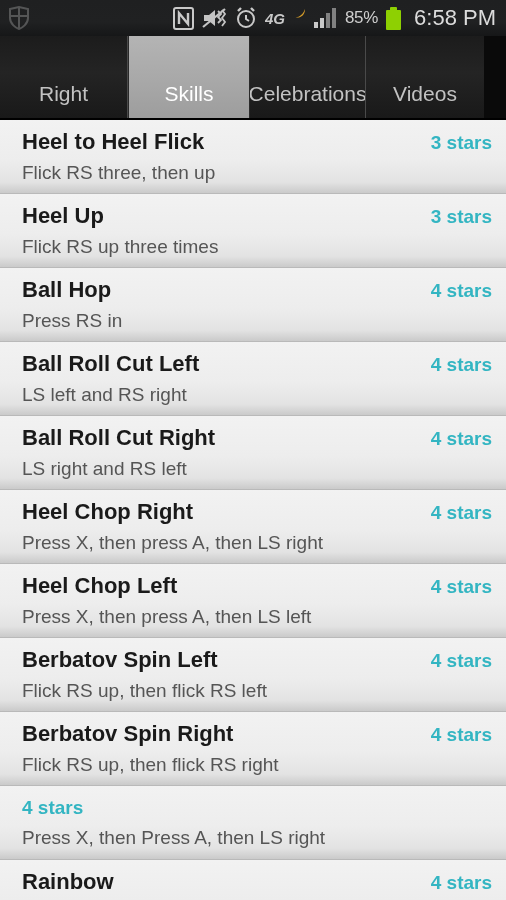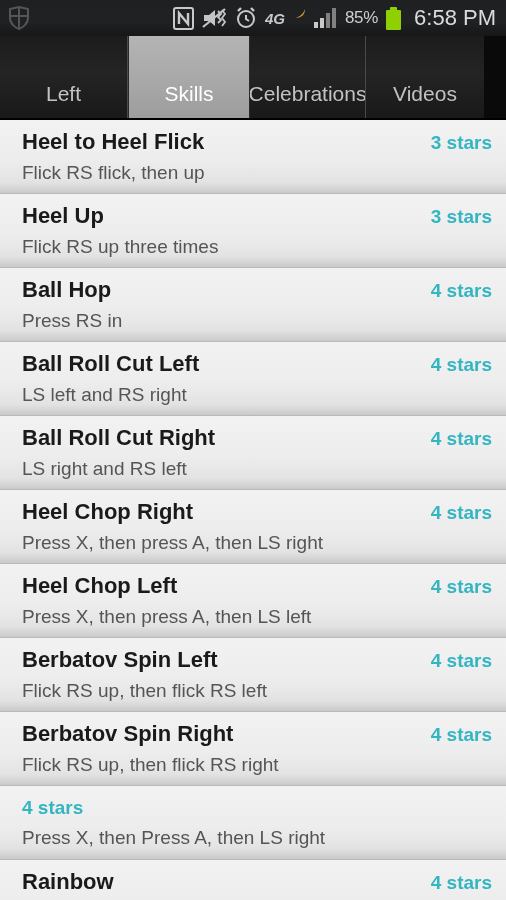--- a/index.html
+++ b/index.html
@@ -175,40 +175,40 @@
         <span class="batt-cap"></span>
         <span class="batt-body"></span>
       </span>
 
       <span class="clock">6:58 PM</span>
     </div>
   </div>
 
   <div class="tabbar">
     <div class="tab" style="width:128px;">
-      <span class="tab-label">Left</span>
+      <span class="tab-label">Right</span>
     </div>
     <div class="tab selected" style="width:122px;">
       <span class="tab-label">Skills</span>
     </div>
     <div class="tab" style="width:116px;">
       <span class="tab-label">Celebrations</span>
     </div>
     <div class="tab" style="width:118px;">
       <span class="tab-label">Videos</span>
     </div>
   </div>
 
   <div class="list" id="skills-list">
       <div class="row">
         <div class="row-top">
           <div class="row-title">Heel to Heel Flick</div>
           <div class="row-stars" style="color: rgb(51, 181, 194);">3 stars</div>
         </div>
-        <div class="row-sub">Flick RS flick, then up</div>
+        <div class="row-sub">Flick RS three, then up</div>
       </div>
       <div class="row">
         <div class="row-top">
           <div class="row-title">Heel Up</div>
           <div class="row-stars" style="color: rgb(51, 181, 194);">3 stars</div>
         </div>
         <div class="row-sub">Flick RS up three times</div>
       </div>
       <div class="row">
         <div class="row-top">

